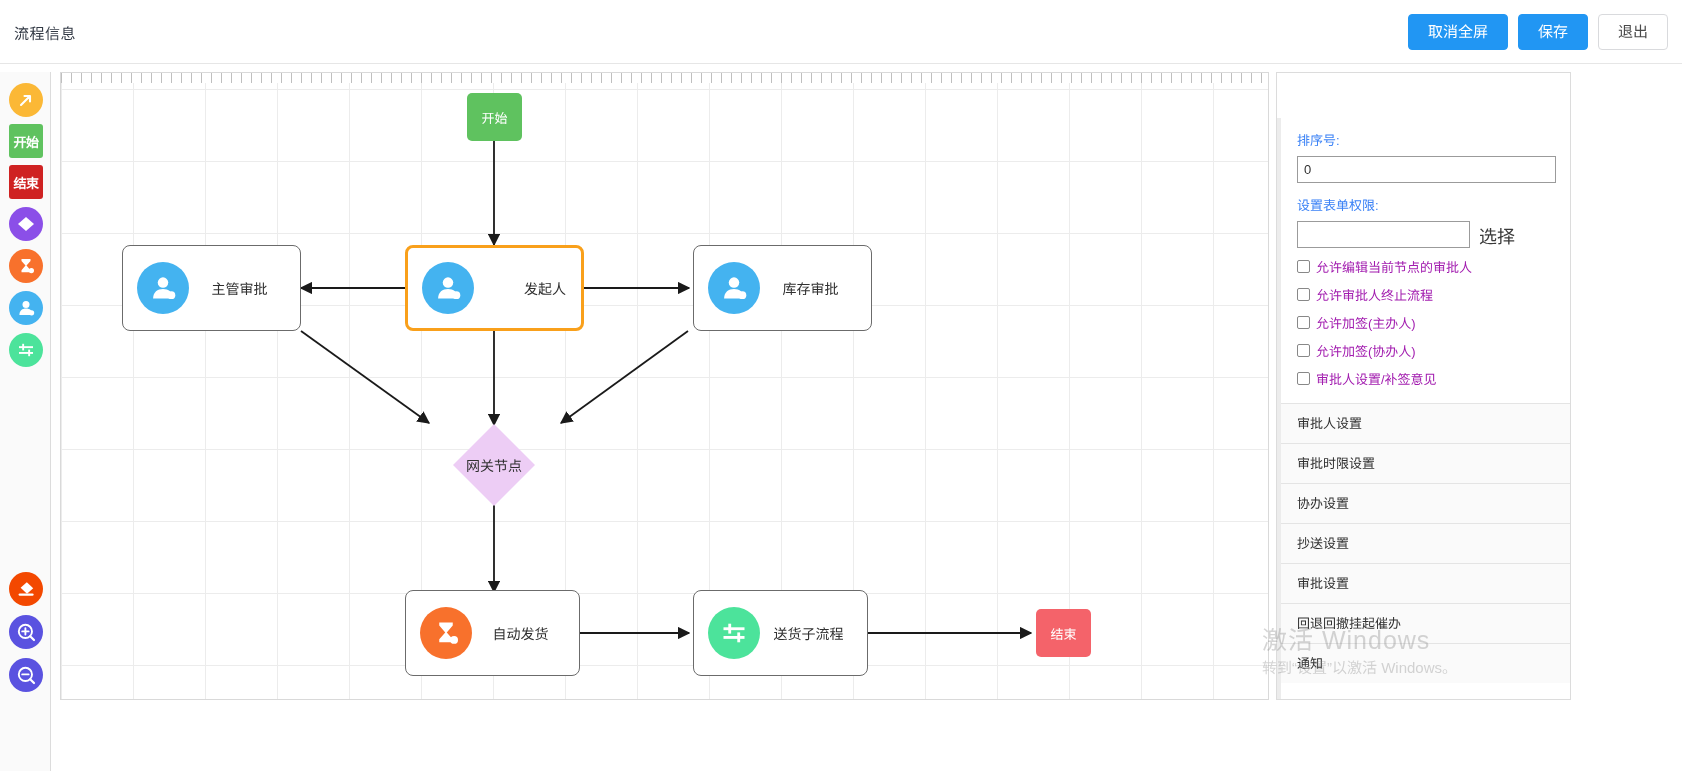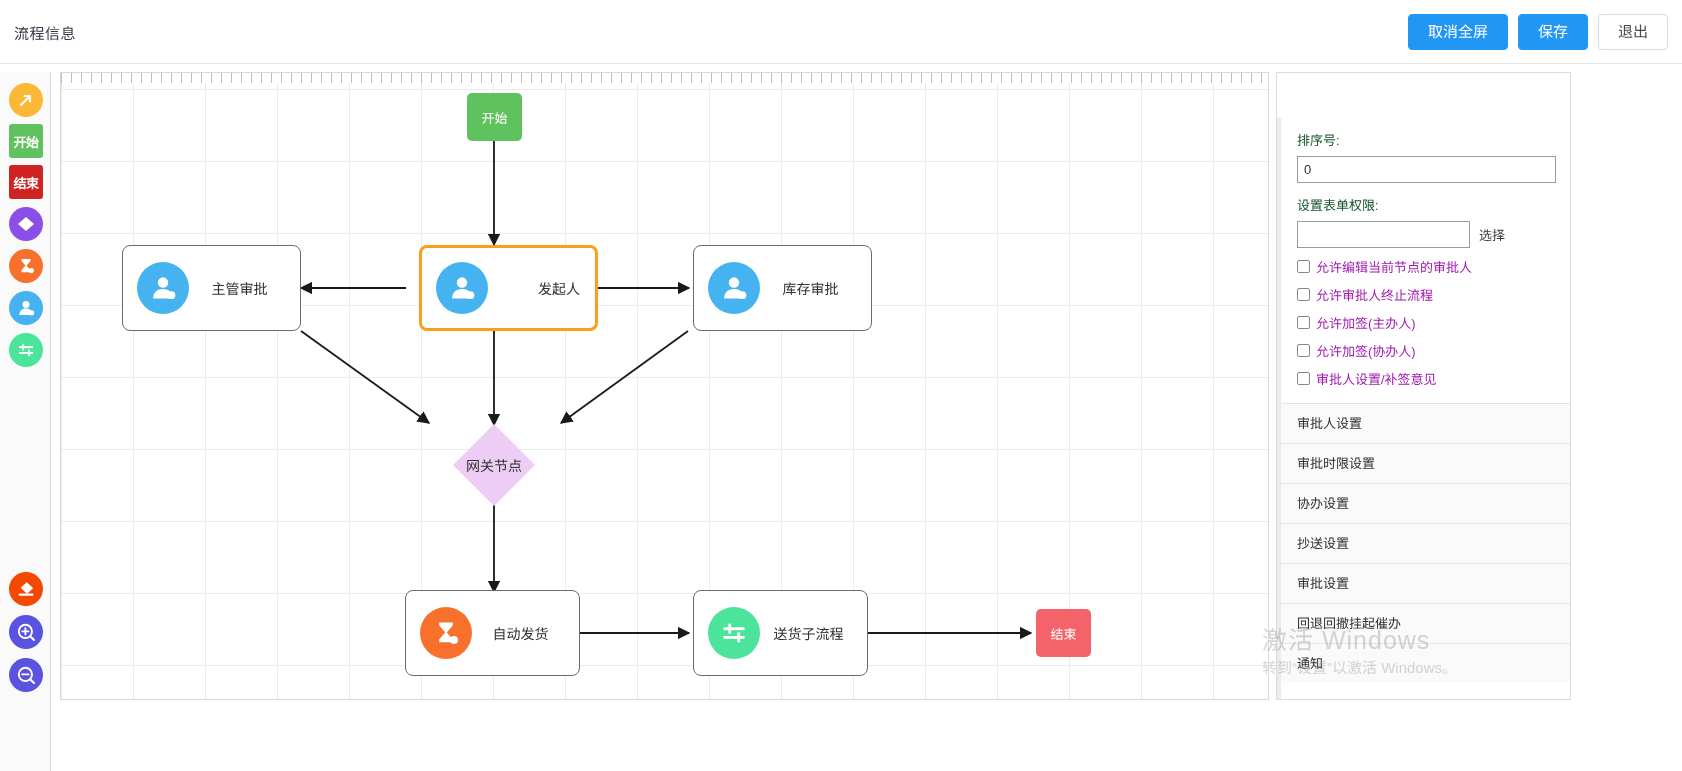--- a/index.html
+++ b/index.html
@@ -223,38 +223,38 @@
   .rp-body {
     position: absolute;
     left: 0; top: 45px;
     width: 295px; height: 582px;
     border-left: 4px solid #ececec;
     background: #ffffff;
   }
   .rp-field { padding: 12px 16px 0 16px; }
   .rp-label {
     font-size: 13px;
-    color: #14532d;
+    color: #3b82f6;
     margin-bottom: 7px;
   }
   .rp-input {
     width: 100%;
     height: 27px;
     border: 1px solid #9b9b9b;
     background: #ffffff;
     font-size: 13px;
     color: #303030;
     padding: 0 6px;
     font-family: "Liberation Sans", sans-serif;
     outline: none;
   }
   .rp-inline { display: flex; align-items: center; gap: 9px; }
   .rp-inline .rp-input { width: 173px; }
   .rp-link {
-    font-size: 13px;
+    font-size: 18px;
     color: #3a3a3a;
     cursor: pointer;
     white-space: nowrap;
   }
   .rp-checks { padding: 9px 16px 6px 16px; }
   .rp-check {
     display: flex;
     align-items: center;
     gap: 6px;
     margin-bottom: 9px;
@@ -418,21 +418,21 @@
         <div class="node-badge b-user">
           <svg width="30" height="30" viewBox="0 0 20 20" aria-hidden="true">
             <circle cx="10" cy="6.4" r="3.5" fill="#ffffff"></circle>
             <path d="M3.4 17 C3.4 12.6 6.4 10.6 10 10.6 C13.6 10.6 16.6 12.6 16.6 17 Z" fill="#ffffff"></path>
             <circle cx="15.6" cy="14.8" r="2.6" fill="#ffffff"></circle>
           </svg>
         </div>
         <div class="node-label">主管审批</div>
       </div>
 
-      <div class="node node-task selected" style="left:358px; top:172px; width:179px; height:86px;gap:45px;">
+      <div class="node node-task selected" style="left:344px; top:172px; width:179px; height:86px;gap:45px;">
         <div class="node-badge b-user">
           <svg width="30" height="30" viewBox="0 0 20 20" aria-hidden="true">
             <circle cx="10" cy="6.4" r="3.5" fill="#ffffff"></circle>
             <path d="M3.4 17 C3.4 12.6 6.4 10.6 10 10.6 C13.6 10.6 16.6 12.6 16.6 17 Z" fill="#ffffff"></path>
             <circle cx="15.6" cy="14.8" r="2.6" fill="#ffffff"></circle>
           </svg>
         </div>
         <div class="node-label">发起人</div>
       </div>
 

